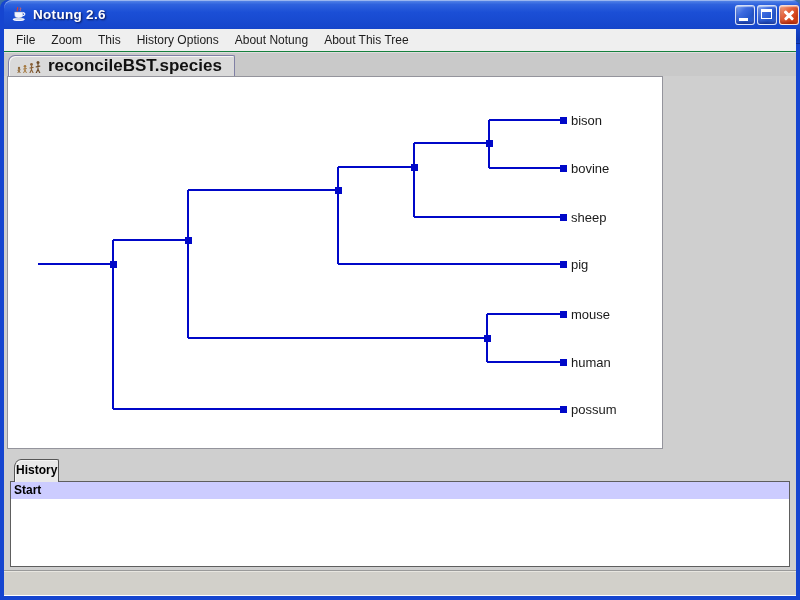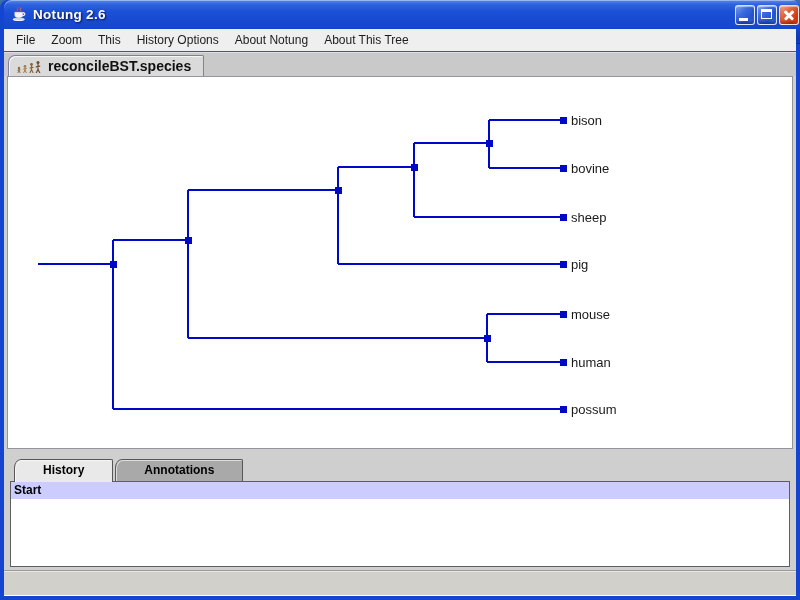--- a/index.html
+++ b/index.html
@@ -55,34 +55,34 @@
     box-shadow:inset 0 1px 0 #dedede;
   }
   .doc-tab{
     position:absolute;left:4px;bottom:0;height:21px;
     display:inline-flex;align-items:center;gap:6px;
     padding:0 12px 0 7px;
     background:#dadada;
     border:1px solid #8080a4;border-bottom:none;
     border-top-left-radius:7px;border-top-right-radius:2px;
     box-shadow:inset 1px 1px 0 #f5f5f5;
-    font-size:14px;font-weight:bold;color:#111;
+    font-size:17px;font-weight:bold;color:#111;
   }
   
   .canvas{
-    position:relative;margin:0 3px 1px 3px;width:786px;height:373px;
+    position:relative;margin:0 3px 1px 3px;width:656px;height:373px;
     background:#fff;border:1px solid #94949c;
   }
   .canvas svg{display:block;}
   .canvas text{font-family:"Liberation Sans", sans-serif;font-size:13px;}
   
   .bottom-panel{position:relative;height:120px;background:#cfcfcf;}
   .btabs{position:absolute;left:10px;top:9px;height:22px;display:flex;align-items:flex-end;}
   .btab{
-    height:22px;line-height:21px;padding:0 28px;margin-right:2px;
+    height:22px;line-height:21px;padding:0 1px;margin-right:2px;
     font-size:12px;font-weight:bold;color:#000;
     background:#a9a9a9;
     border:1px solid #565656;border-bottom:none;
     border-top-left-radius:7px 9px;border-top-right-radius:2px;
     box-shadow:inset 1px 1px 0 rgba(255,255,255,.6);
     position:relative;z-index:1;
   }
   .btab.active{background:#e9e9e9;height:23px;margin-bottom:-1px;z-index:3;}
   .hist-list{
     position:absolute;left:6px;top:31px;width:780px;height:86px;
@@ -198,21 +198,20 @@
           <rect x="551.5" y="281.5" width="7" height="7" fill="#0008c8" shape-rendering="crispEdges"></rect>
           <text x="563" y="289.5" fill="#1a1a1a">human</text>
           <rect x="551.5" y="328.5" width="7" height="7" fill="#0008c8" shape-rendering="crispEdges"></rect>
           <text x="563" y="336.5" fill="#1a1a1a">possum</text>
         </svg>
     </div>
 
     <div class="bottom-panel">
       <div class="btabs">
           <div class="btab active">History</div>
-          <div class="btab">Annotations</div>
         </div>
       <div class="hist-list">
           <div class="list-row selected">Start</div>
         </div>
     </div>
 
     <div class="bottom-strip"></div>
 
   </div>
 </div>

